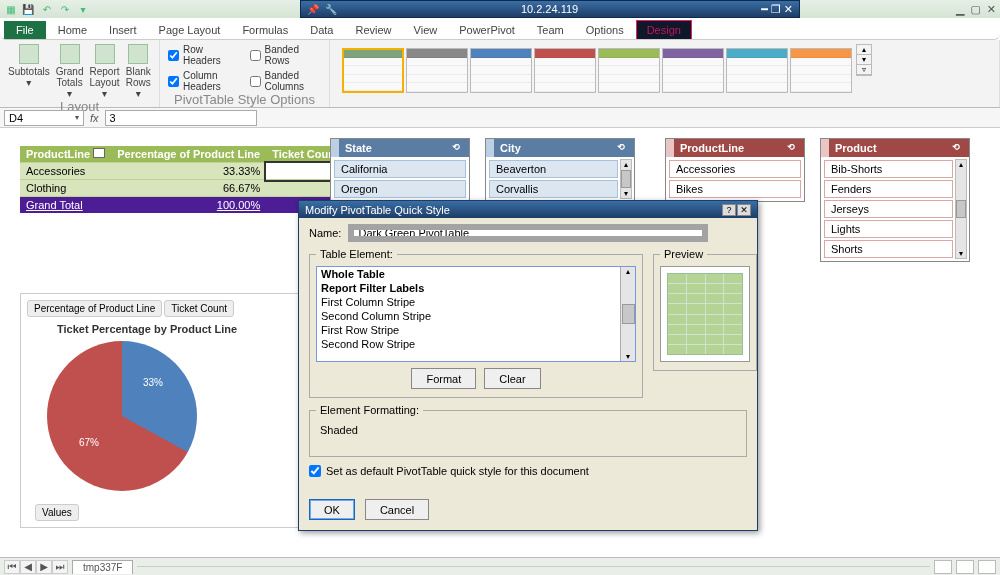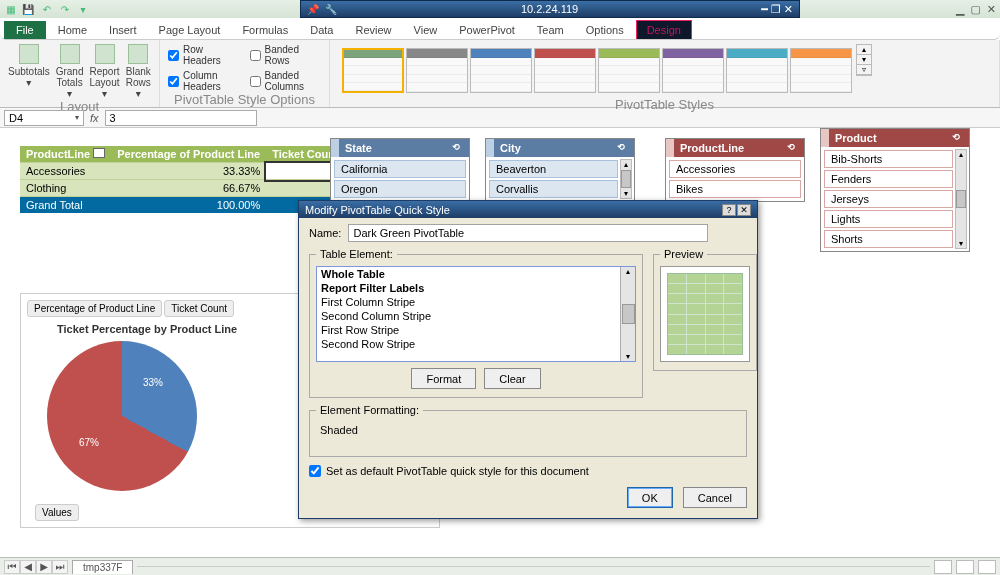--- a/index.html
+++ b/index.html
@@ -52,21 +52,21 @@
 .fx { font-style:italic; font-size:11px; color:#555;}
 .fbar input { flex:0 0 120px; height:16px; border:1px solid #aaa; padding:0 4px; font-size:11px;}
 
 
 .sheet { position:relative; height: calc(575px - 18px - 22px - 68px - 20px - 18px); background:#fff; overflow:hidden;}
 
 
 .pivot { position:absolute; left:20px; top:18px; border-collapse:collapse; font-size:11px;}
 .pivot th { background:#9bbb59; color:#fff; padding:2px 6px; text-align:left;}
 .pivot td { background:#d8e4bc; padding:2px 6px; border-top:1px solid #c0d197;}
-.pivot tr:last-child td { background:#0369a1; color:#fff;}
+.pivot tr:last-child td { background:#4c1d95; color:#fff;text-decoration:underline;}
 .pivot .sel { outline:2px solid #333; background:#fff !important;}
 .filter-icon{display:inline-block;width:12px;height:10px;background:#fff;border:1px solid #666;margin-left:3px;position:relative;}
 
 
 .slicer { position:absolute; border:1px solid #888; font-size:11px; }
 .slicer .hdr { padding:3px 6px; font-weight:bold; display:flex; justify-content:space-between; align-items:center;margin-left:8px;}
 .slicer .hdr .clr { width:14px;height:12px;font-size:9px;text-align:center;}
 .slicer .body { padding:3px; display:flex; flex-direction:column; gap:2px; background:#fff;}
 .slicer .body.scroll { position:relative; padding-right:16px;}
 .slicer .scrollbar{position:absolute;right:2px;top:2px;bottom:2px;width:12px;background:#e5e5e5;border:1px solid #bbb;display:flex;flex-direction:column;align-items:center;justify-content:space-between;font-size:8px;}
@@ -86,35 +86,35 @@
 .pie {width:150px;height:150px;border-radius:50%;background:conic-gradient(#4f81bd 0deg 118.8deg,#c0504d 118.8deg 360deg);}
 .pie-label{position:absolute;color:#fff;font-size:10px;}
 .values-btn{position:absolute; bottom:6px; left:14px; padding:2px 6px; background:#eee; border:1px solid #ccc; border-radius:3px; font-size:10px;}
 
 
 .dialog { position:absolute; left:298px; top:72px; width:460px; background:#ece9d8; border:1px solid #1e3d66; box-shadow:2px 2px 6px rgba(0,0,0,.4);}
 .dialog .dtitle{background:linear-gradient(#3a6ea5,#1e3d66);color:#fff;padding:2px 6px;font-size:11px;display:flex;justify-content:space-between;align-items:center;}
 .dialog .dtitle .dwin span{display:inline-block;width:14px;height:12px;background:#ddd;color:#000;text-align:center;font-size:9px;margin-left:1px;border:1px solid #888;}
 .dialog .dbody{padding:6px 10px 10px;font-size:11px;color:#000;}
 .dialog label{display:inline-block;}
-.dialog .nameinput{width:360px;height:18px;border:1px solid #a3a3a3;padding:0 4px;font-size:11px;margin-left:4px;}
+.dialog .nameinput{width:360px;height:18px;border:6px solid #a3a3a3;padding:0 4px;font-size:11px;margin-left:4px;}
 .dialog fieldset{border:1px solid #aaa;margin-top:6px;padding:6px 6px 8px;}
 .dialog legend{font-size:11px;padding:0 4px;}
 .dialog .listbox{width:320px;height:96px;border:1px solid #7a96df;background:#fff;overflow:hidden;font-size:11px;position:relative;}
 .dialog .listbox .li{padding:1px 4px;}
 .dialog .listbox .li.bold{font-weight:bold;}
 .dialog .listbox .sb{position:absolute;right:0;top:0;bottom:0;width:15px;background:#e5e5e5;border-left:1px solid #aaa;display:flex;flex-direction:column;justify-content:space-between;align-items:center;font-size:8px;}
 .dialog .listbox .sb .th{width:13px;height:20px;background:#c7c7c7;border:1px solid #999;}
 .dialog .btn{height:21px;padding:0 14px;border:1px solid #888;background:#efefef;font-size:11px;}
 .dialog .btnrow{display:flex;gap:8px;justify-content:center;margin-top:6px;}
 .dialog .preview-box{width:90px;height:96px;border:1px solid #999;background:#fff;padding:6px;}
 .dialog .preview-box .pt{display:grid;grid-template-columns:repeat(4,1fr);grid-template-rows:repeat(8,1fr);gap:1px;background:#cfe3cf;border:1px solid #9abf9a;width:100%;height:100%;}
 .dialog .preview-box .pt div{background:#b4d495;}
 .dialog .tablewrap{display:flex;gap:10px;align-items:flex-start;}
-.dialog .footer{display:flex;gap:10px;justify-content:flex-end;margin-top:10px;}
+.dialog .footer{display:flex;gap:10px;margin-top:22px;}
 .dialog .cb{display:flex;align-items:center;gap:5px;margin-top:8px;}
 .dialog .cb input{width:12px;height:12px;}
 
 
 .statusbar{position:absolute;bottom:0;left:0;right:0;height:18px;background:#e9eee9;border-top:1px solid #bbb;display:flex;align-items:center;font-size:10px;color:#555;padding:0 4px;gap:4px;}
 .sheet-tab{background:#fff;border:1px solid #aaa;border-bottom:none;padding:1px 10px;}
 .nav-arrows{display:flex;gap:0;}
 .nav-arrows span{width:16px;text-align:center;border:1px solid #ccc;background:#f4f4f4;}
 .statusbar .right{margin-left:auto;display:flex;gap:4px;align-items:center;}
 .viewbtn{width:18px;height:14px;border:1px solid #bbb;background:#fff;}
@@ -234,21 +234,20 @@
             <div></div>
             <div></div>
           </div>
       </div>
       <div class="styles-spinner">
           <span>▴</span>
           <span>▾</span>
           <span>▿</span>
         </div>
     </div>
-    <div class="group-label">PivotTable Styles</div>
   </div>
 </div>
 
 <div class="fbar">
   <div class="namebox">
     <span>D4</span>
     <span class="dd">▾</span>
   </div>
   <span class="fx">fx</span>
   <input value="3" style="">
@@ -311,21 +310,21 @@
   <div class="slicer slicer-red" style="left:665px;top:10px;width:140px">
     <div class="hdr">
         <span>ProductLine</span>
         <span class="clr">⟲</span>
       </div>
     <div class="body" id="sl-pl">
         <div class="item">Accessories</div>
         <div class="item">Bikes</div>
       </div>
   </div>
-  <div class="slicer slicer-red" style="left:820px;top:0;width:150px">
+  <div class="slicer slicer-red" style="left:820px;top:10px;width:150px">
     <div class="hdr">
         <span>Product</span>
         <span class="clr">⟲</span>
       </div>
     <div class="body scroll" id="sl-pr">
         <div class="item">Bib-Shorts</div>
         <div class="item">Fenders</div>
         <div class="item">Jerseys</div>
         <div class="item">Lights</div>
         <div class="item">Shorts</div>

